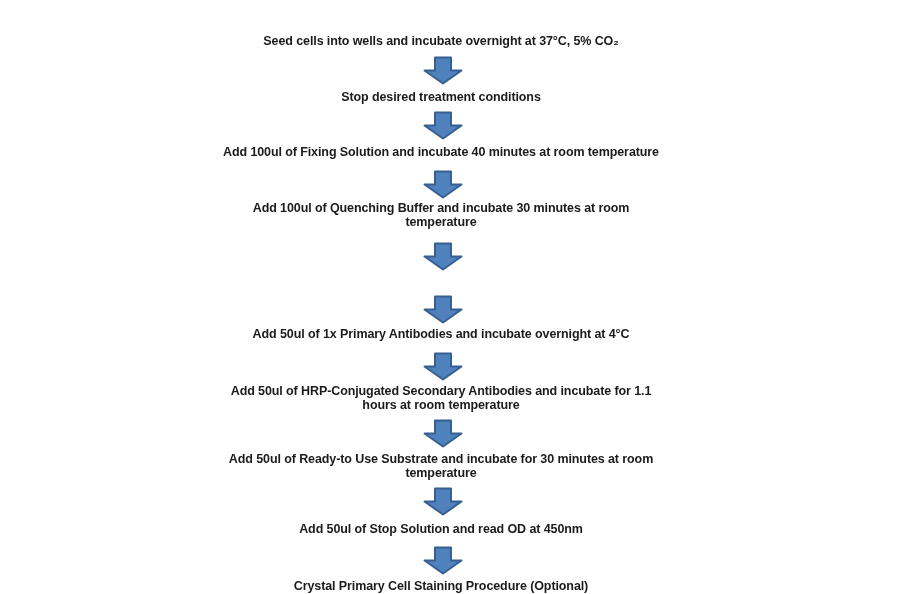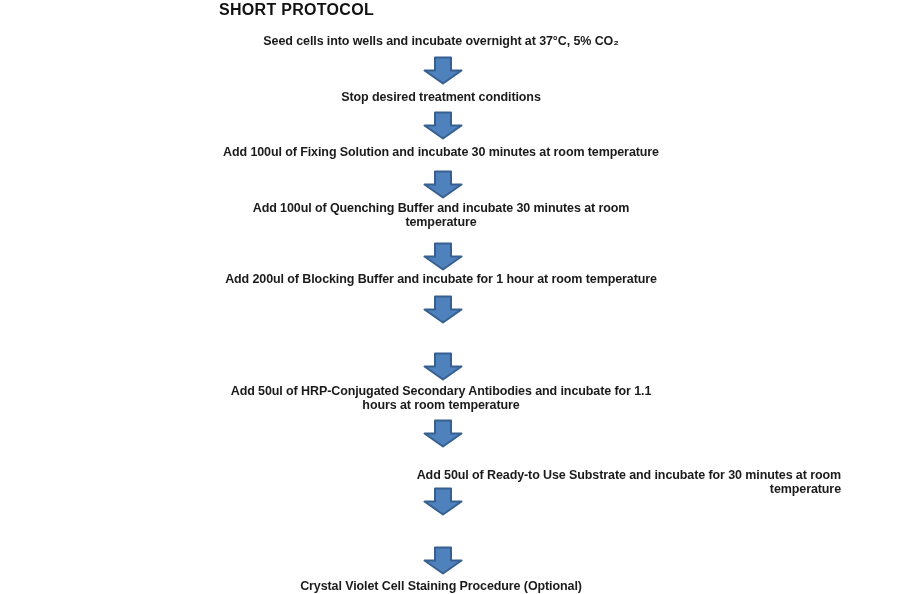--- a/index.html
+++ b/index.html
@@ -56,76 +56,75 @@
     stroke-width: 2;
     stroke-linejoin: round;
   }
   .s1  { top: 34px;  }
   .s2  { top: 90px;  }
   .s3  { top: 145px; }
   .s4  { top: 201px; }
   .s5  { top: 272px; }
   .s6  { top: 327px; }
   .s7  { top: 384px; }
-  .s8  { top: 468px; text-align: right; }
+  .s8  { top: 452px; }
   .s9  { top: 522px; }
   .s10 { top: 579px; }
   .a1 { top: 56px;  }
   .a2 { top: 111px; }
   .a3 { top: 170px; }
   .a4 { top: 242px; }
   .a5 { top: 295px; }
   .a6 { top: 352px; }
   .a7 { top: 419px; }
   .a8 { top: 487px; }
   .a9 { top: 546px; }
 </style>
 </head>
 <body>
 
 <div class="canvas">
-  <div class="title">SHORT PROTOCOL</div>
 
   <div class="column">
     <div class="step s1">Seed cells into wells and incubate overnight at 37°C, 5% CO₂</div>
     <div class="arrow a1">
         <svg width="40" height="29" viewBox="0 0 40 29">
           <polygon points="12,1.5 28,1.5 28,14.5 38.5,14.5 20,27.5 1.5,14.5 12,14.5"></polygon>
         </svg>
       </div>
 
     <div class="step s2">Stop desired treatment conditions</div>
     <div class="arrow a2">
         <svg width="40" height="29" viewBox="0 0 40 29">
           <polygon points="12,1.5 28,1.5 28,14.5 38.5,14.5 20,27.5 1.5,14.5 12,14.5"></polygon>
         </svg>
       </div>
 
-    <div class="step s3">Add 100ul of Fixing Solution and incubate 30 minutes at room temperature</div>
+    <div class="step s3">Add 100ul of Fixing Solution and incubate 40 minutes at room temperature</div>
     <div class="arrow a3">
         <svg width="40" height="29" viewBox="0 0 40 29">
           <polygon points="12,1.5 28,1.5 28,14.5 38.5,14.5 20,27.5 1.5,14.5 12,14.5"></polygon>
         </svg>
       </div>
 
     <div class="step s4">Add 100ul of Quenching Buffer and incubate 30 minutes at room
 temperature</div>
     <div class="arrow a4">
         <svg width="40" height="29" viewBox="0 0 40 29">
           <polygon points="12,1.5 28,1.5 28,14.5 38.5,14.5 20,27.5 1.5,14.5 12,14.5"></polygon>
         </svg>
       </div>
 
-    <div class="step s5">Add 200ul of Blocking Buffer and incubate for 1 hour at room temperature</div>
     <div class="arrow a5">
         <svg width="40" height="29" viewBox="0 0 40 29">
           <polygon points="12,1.5 28,1.5 28,14.5 38.5,14.5 20,27.5 1.5,14.5 12,14.5"></polygon>
         </svg>
       </div>
 
+    <div class="step s6">Add 50ul of 1x Primary Antibodies and incubate overnight at 4°C</div>
     <div class="arrow a6">
         <svg width="40" height="29" viewBox="0 0 40 29">
           <polygon points="12,1.5 28,1.5 28,14.5 38.5,14.5 20,27.5 1.5,14.5 12,14.5"></polygon>
         </svg>
       </div>
 
     <div class="step s7">Add 50ul of HRP-Conjugated Secondary Antibodies and incubate for 1.1
 hours at room temperature</div>
     <div class="arrow a7">
         <svg width="40" height="29" viewBox="0 0 40 29">
@@ -134,21 +133,22 @@
       </div>
 
     <div class="step s8">Add 50ul of Ready-to Use Substrate and incubate for 30 minutes at room
 temperature</div>
     <div class="arrow a8">
         <svg width="40" height="29" viewBox="0 0 40 29">
           <polygon points="12,1.5 28,1.5 28,14.5 38.5,14.5 20,27.5 1.5,14.5 12,14.5"></polygon>
         </svg>
       </div>
 
+    <div class="step s9">Add 50ul of Stop Solution and read OD at 450nm</div>
     <div class="arrow a9">
         <svg width="40" height="29" viewBox="0 0 40 29">
           <polygon points="12,1.5 28,1.5 28,14.5 38.5,14.5 20,27.5 1.5,14.5 12,14.5"></polygon>
         </svg>
       </div>
 
-    <div class="step s10">Crystal Violet Cell Staining Procedure (Optional)</div>
+    <div class="step s10">Crystal Primary Cell Staining Procedure (Optional)</div>
   </div>
 </div>
 
 </body></html>

